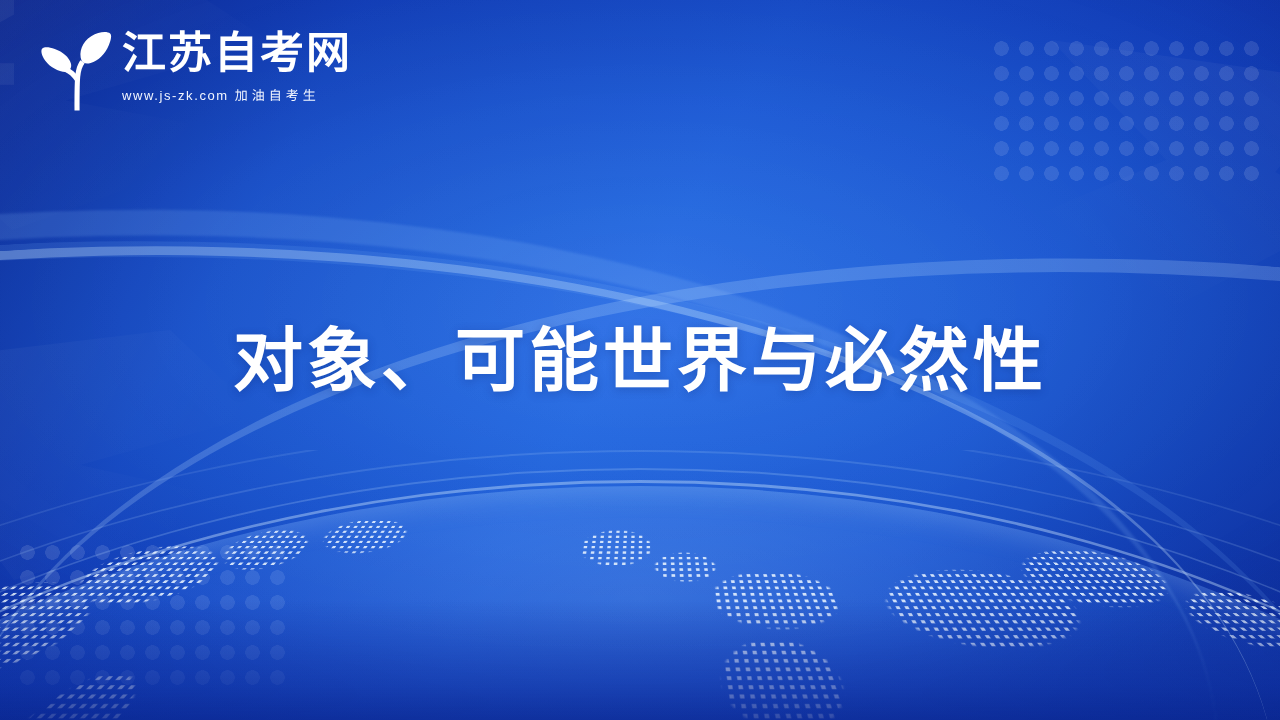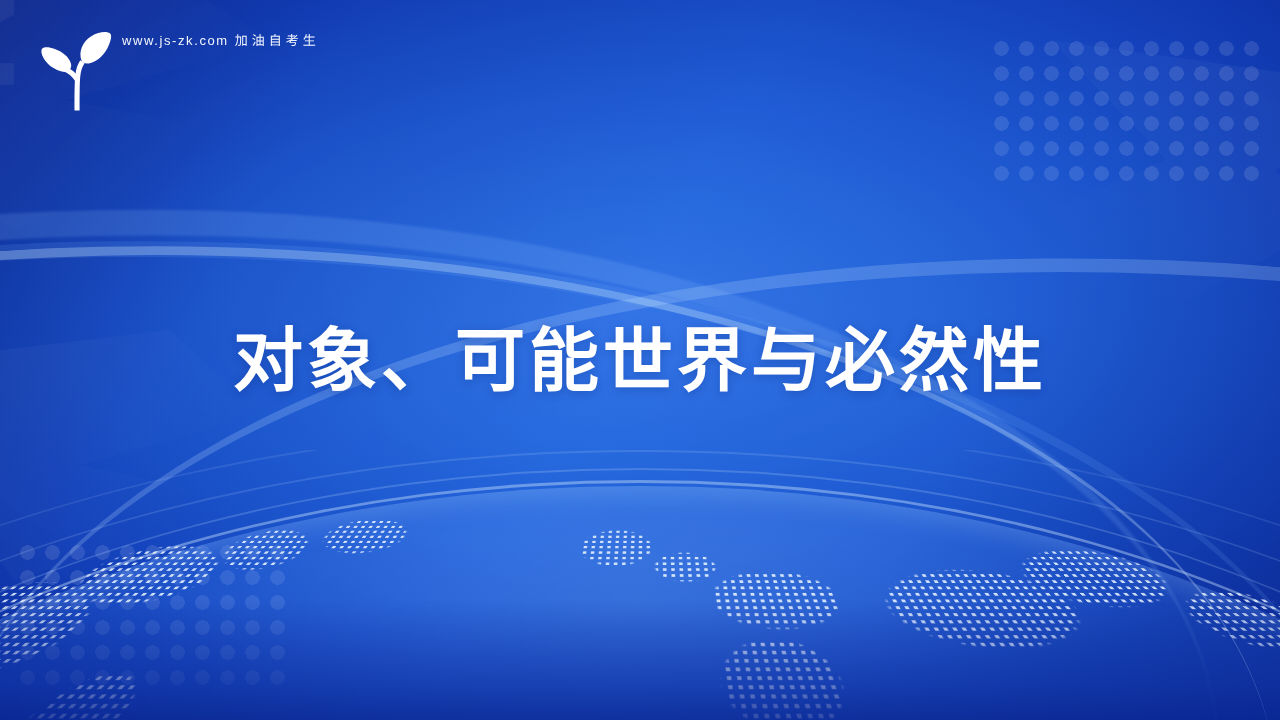--- a/index.html
+++ b/index.html
@@ -279,20 +279,21 @@
   .logo-title {
     font-family: "Liberation Sans", "DejaVu Sans", sans-serif;
     font-weight: 700;
     font-size: 44px;
     line-height: 1.05;
     color: #ffffff;
     letter-spacing: 2px;
     white-space: nowrap;
   }
   .logo-sub {
+    margin-top: 9px;
     font-family: "Liberation Sans", "DejaVu Sans", sans-serif;
     font-size: 13px;
     font-weight: 400;
     color: #f2f6ff;
     letter-spacing: 1.6px;
     white-space: nowrap;
   }
   .logo-sub .cn {
     letter-spacing: 4px;
     margin-left: 6px;
@@ -356,20 +357,21 @@
     <svg class="logo-mark" viewBox="0 0 78 86" aria-hidden="true">
 
       <path d="M40.5 84.5 C40.5 70 40.5 58 41.2 50.5 C41.9 43 43.6 38.2 46.4 34.2 L50.6 37.2 C48.2 40.7 46.8 44.6 46.2 50.9 C45.6 57.6 45.6 69.6 45.6 84.5 Z" fill="#ffffff"></path>
       <path d="M41.3 55.2 C38.2 50.6 34.6 47.6 30.2 45.6 L32.4 41.0 C37.8 43.4 42.1 47.0 45.6 52.3 Z" fill="#ffffff"></path>
 
       <path d="M47.6 34.8 C44.4 25.9 48.1 16.0 57.2 10.2 C64.9 5.3 73.2 5.0 76.1 7.4 C78.0 9.0 77.1 13.5 74.9 19.0 C71.4 27.9 64.4 34.8 56.6 36.9 C52.6 38.0 49.0 37.3 47.6 34.8 Z" fill="#ffffff"></path>
 
       <path d="M31.8 46.1 C24.1 45.5 16.0 41.3 11.3 34.8 C7.4 29.3 6.5 24.4 8.3 22.6 C10.2 20.7 15.2 21.1 20.8 23.0 C28.9 25.8 35.0 31.2 36.9 37.4 C38.0 41.2 36.2 44.8 31.8 46.1 Z" fill="#ffffff"></path>
     </svg>
     <div class="logo-text">
+      <div class="logo-title">江苏自考网</div>
       <div class="logo-sub">
         <span>www.js-zk.com</span><span class="cn">加油自考生</span>
       </div>
     </div>
   </div>
 
   <div class="headline">
     <span class="headline-text">对象、可能世界与必然性</span>
   </div>
 

